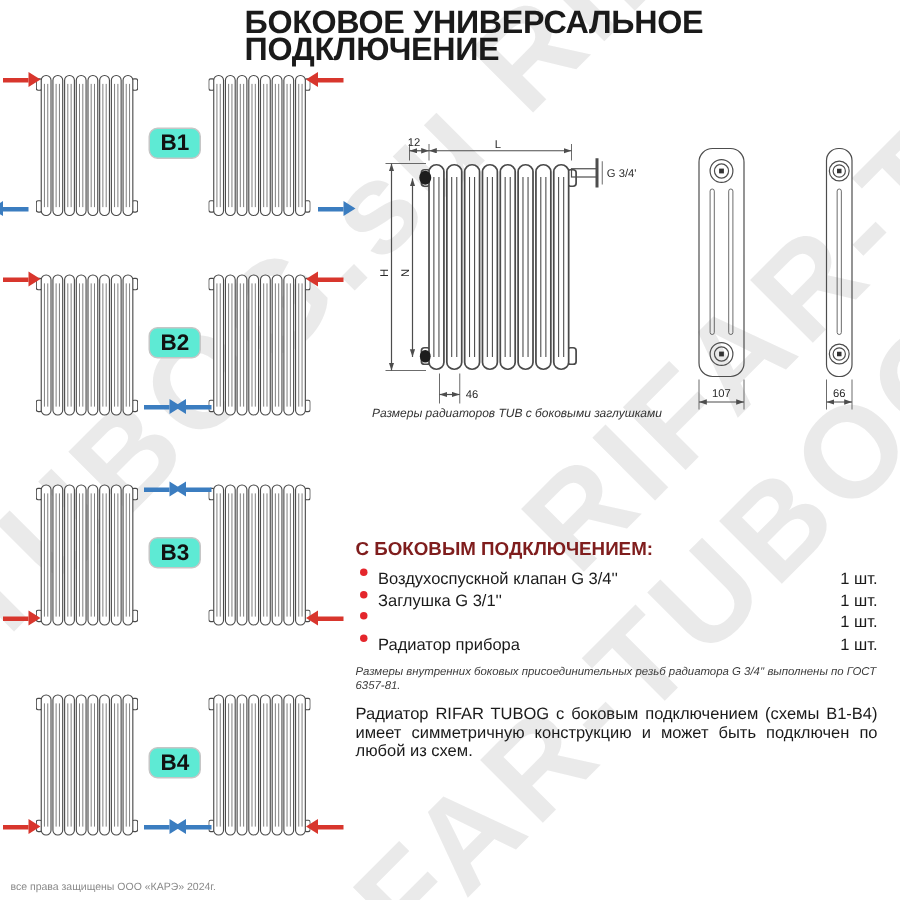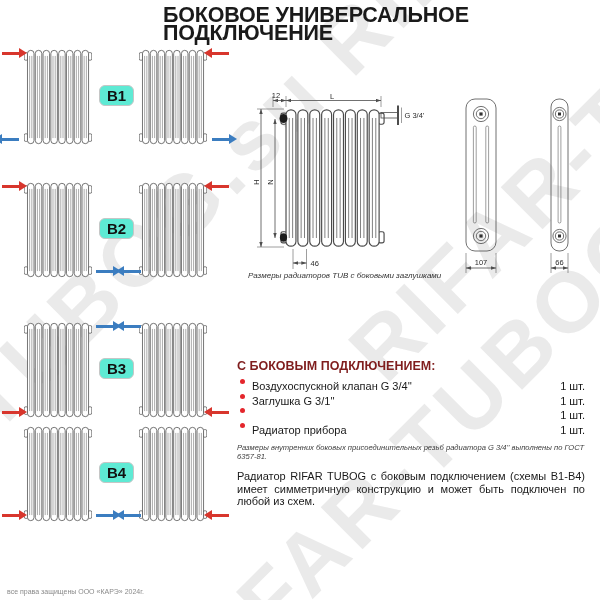--- a/index.html
+++ b/index.html
@@ -131,21 +131,21 @@
   <svg class="rad r" width="68" height="100" viewBox="-3 0 72 100">
       <use href="#radG"></use>
     </svg>
   <span class="arrow right blue" style="left:96px;top:5px"></span>
   <span class="arrow left  blue" style="left:124px;top:5px"></span>
   <span class="arrow right red" style="left:2px;top:91px"></span>
   <span class="arrow left  red" style="left:212px;top:91px"></span>
   <span class="badge">B3</span>
 </div>
 
-<div class="scheme-row" style="top:424px">
+<div class="scheme-row" style="top:460px">
   <svg class="rad l" width="68" height="100" viewBox="-3 0 72 100">
       <use href="#radG"></use>
     </svg>
   <svg class="rad r" width="68" height="100" viewBox="-3 0 72 100">
       <use href="#radG"></use>
     </svg>
   <span class="arrow right red" style="left:2px;top:90px"></span>
   <span class="arrow right blue" style="left:96px;top:90px"></span>
   <span class="arrow left  blue" style="left:124px;top:90px"></span>
   <span class="arrow left  red" style="left:212px;top:90px"></span>

